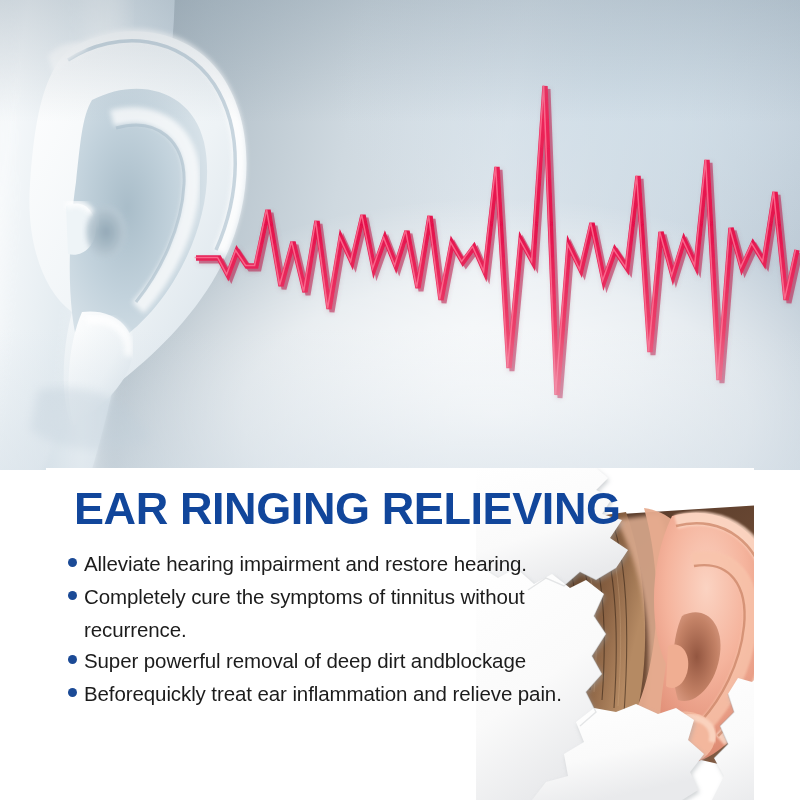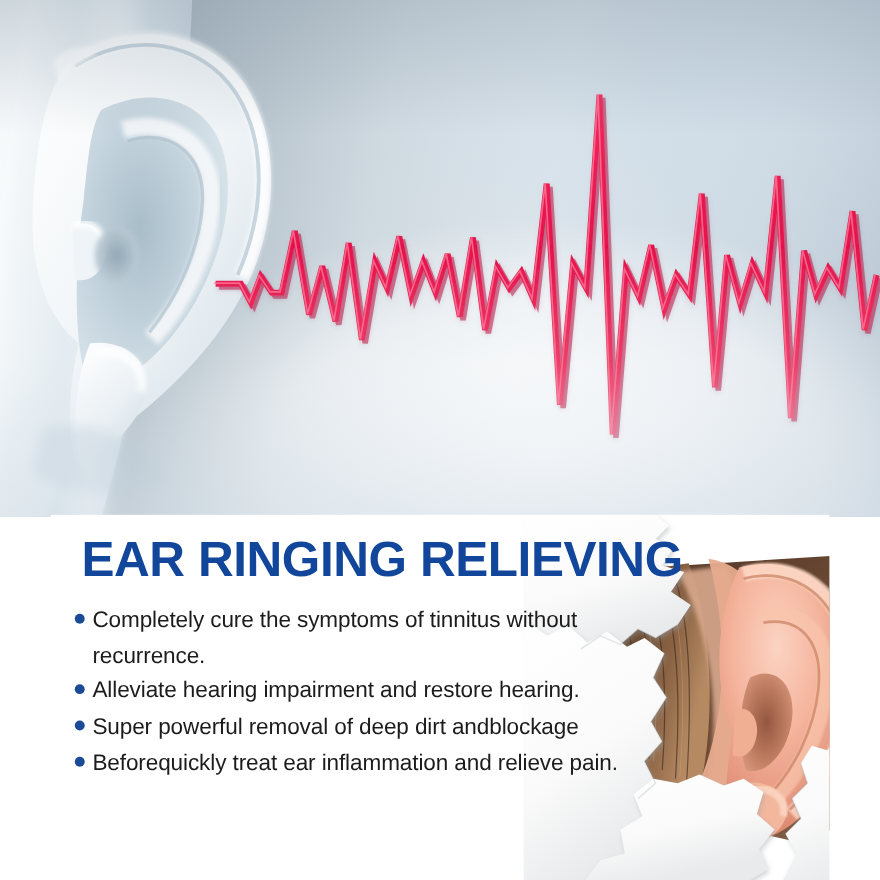--- a/index.html
+++ b/index.html
@@ -306,30 +306,30 @@
       </svg>
     </div>
 
     <div class="title">EAR RINGING RELIEVING</div>
 
     <div class="bullets">
 
       <div>
         <div class="b-row">
           <span class="b-dot"></span>
+          <span class="b-txt">Alleviate hearing impairment and restore hearing.</span>
+        </div>
+      </div>
+
+      <div>
+        <div class="b-row">
+          <span class="b-dot"></span>
           <span class="b-txt">Completely cure the symptoms of tinnitus without</span>
         </div>
         <div class="b-cont">recurrence.</div>
-      </div>
-
-      <div>
-        <div class="b-row">
-          <span class="b-dot"></span>
-          <span class="b-txt">Alleviate hearing impairment and restore hearing.</span>
-        </div>
       </div>
 
       <div>
         <div class="b-row">
           <span class="b-dot"></span>
           <span class="b-txt">Super powerful removal of deep dirt andblockage</span>
         </div>
       </div>
 
       <div>

